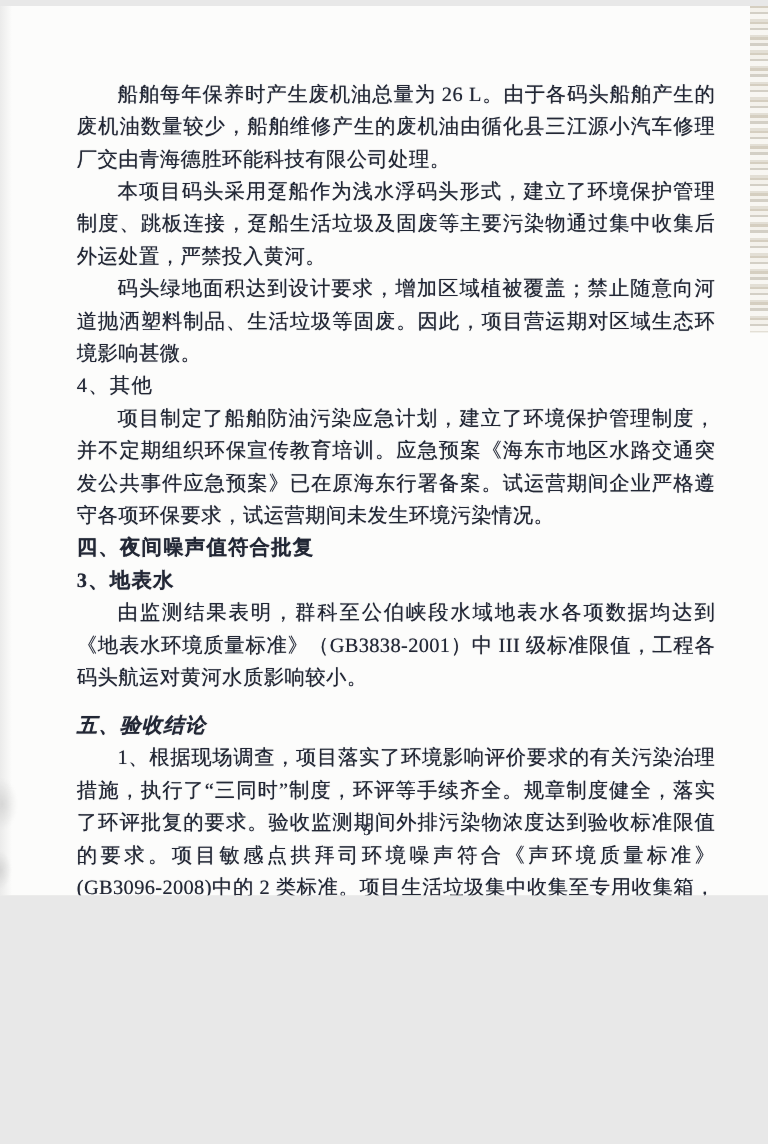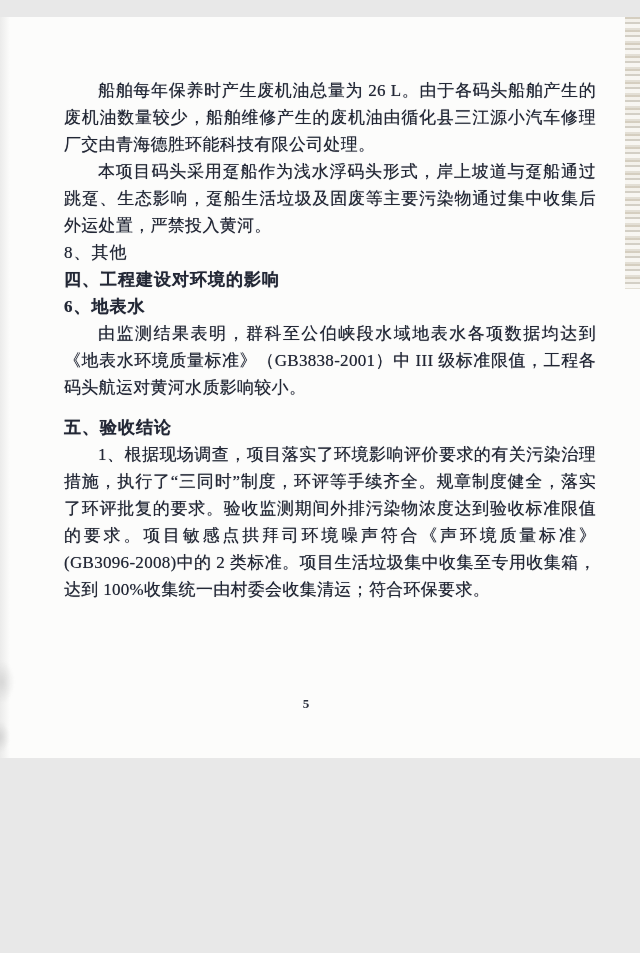--- a/index.html
+++ b/index.html
@@ -4,21 +4,21 @@
 <style>
   html, body {
     margin: 0;
     padding: 0;
     background: #e8e8e8;
   }
   .page {
     position: relative;
     width: 640px;
     height: 741px;
-    margin: 17px auto;
+    margin: 5px auto;
     background: #fcfcfb;
     overflow: hidden;
     font-family: "Liberation Serif", "DejaVu Serif", serif;
   }
   
   .scan-edge-right {
     position: absolute;
     top: 0;
     right: 0;
     width: 15px;
@@ -76,20 +76,21 @@
     font-weight: normal;
     letter-spacing: 1px;
   }
   .h-bold {
     font-size: 17px;
     font-weight: bold;
     letter-spacing: 1px;
   }
   .h-conclusion {
     margin-top: 13px !important;
+    font-style: italic;
   }
   .page-number {
     position: absolute;
     left: 0;
     bottom: 46px;
     width: 612px;
     text-align: center;
     color: #2a2f3d;
     font-size: 13px;
     font-weight: bold;
@@ -100,24 +101,26 @@
 <body>
 
 <div class="page">
 
   <div class="scan-edge-right"></div>
   <div class="scan-edge-left"></div>
   <div class="scan-smudge-bottom-left"></div>
 
   <div class="content">
     <p class="body-para">船舶每年保养时产生废机油总量为 26 L。由于各码头船舶产生的废机油数量较少，船舶维修产生的废机油由循化县三江源小汽车修理厂交由青海德胜环能科技有限公司处理。</p>
-    <p class="body-para">本项目码头采用趸船作为浅水浮码头形式，岸上坡道与趸船通过跳趸、生态影响，趸船生活垃圾及固废等主要污染物通过集中收集后外运处置，严禁投入黄河。</p>
-    <h3 class="h-reg">8、其他</h3>
-    <h3 class="h-bold">四、工程建设对环境的影响</h3>
-    <h3 class="h-bold">6、地表水</h3>
+    <p class="body-para">本项目码头采用趸船作为浅水浮码头形式，建立了环境保护管理制度、跳板连接，趸船生活垃圾及固废等主要污染物通过集中收集后外运处置，严禁投入黄河。</p>
+    <p class="body-para">码头绿地面积达到设计要求，增加区域植被覆盖；禁止随意向河道抛洒塑料制品、生活垃圾等固废。因此，项目营运期对区域生态环境影响甚微。</p>
+    <h3 class="h-reg">4、其他</h3>
+    <p class="body-para">项目制定了船舶防油污染应急计划，建立了环境保护管理制度，并不定期组织环保宣传教育培训。应急预案《海东市地区水路交通突发公共事件应急预案》已在原海东行署备案。试运营期间企业严格遵守各项环保要求，试运营期间未发生环境污染情况。</p>
+    <h3 class="h-bold">四、夜间噪声值符合批复</h3>
+    <h3 class="h-bold">3、地表水</h3>
     <p class="body-para">由监测结果表明，群科至公伯峡段水域地表水各项数据均达到《地表水环境质量标准》（GB3838-2001）中 III 级标准限值，工程各码头航运对黄河水质影响较小。</p>
     <h3 class="h-bold h-conclusion">五、验收结论</h3>
     <p class="body-para">1、根据现场调查，项目落实了环境影响评价要求的有关污染治理措施，执行了“三同时”制度，环评等手续齐全。规章制度健全，落实了环评批复的要求。验收监测期间外排污染物浓度达到验收标准限值的要求。项目敏感点拱拜司环境噪声符合《声环境质量标准》(GB3096-2008)中的 2 类标准。项目生活垃圾集中收集至专用收集箱，达到 100%收集统一由村委会收集清运；符合环保要求。</p>
   </div>
 
   <div class="page-number">5</div>
 
 </div>
 
 </body></html>

